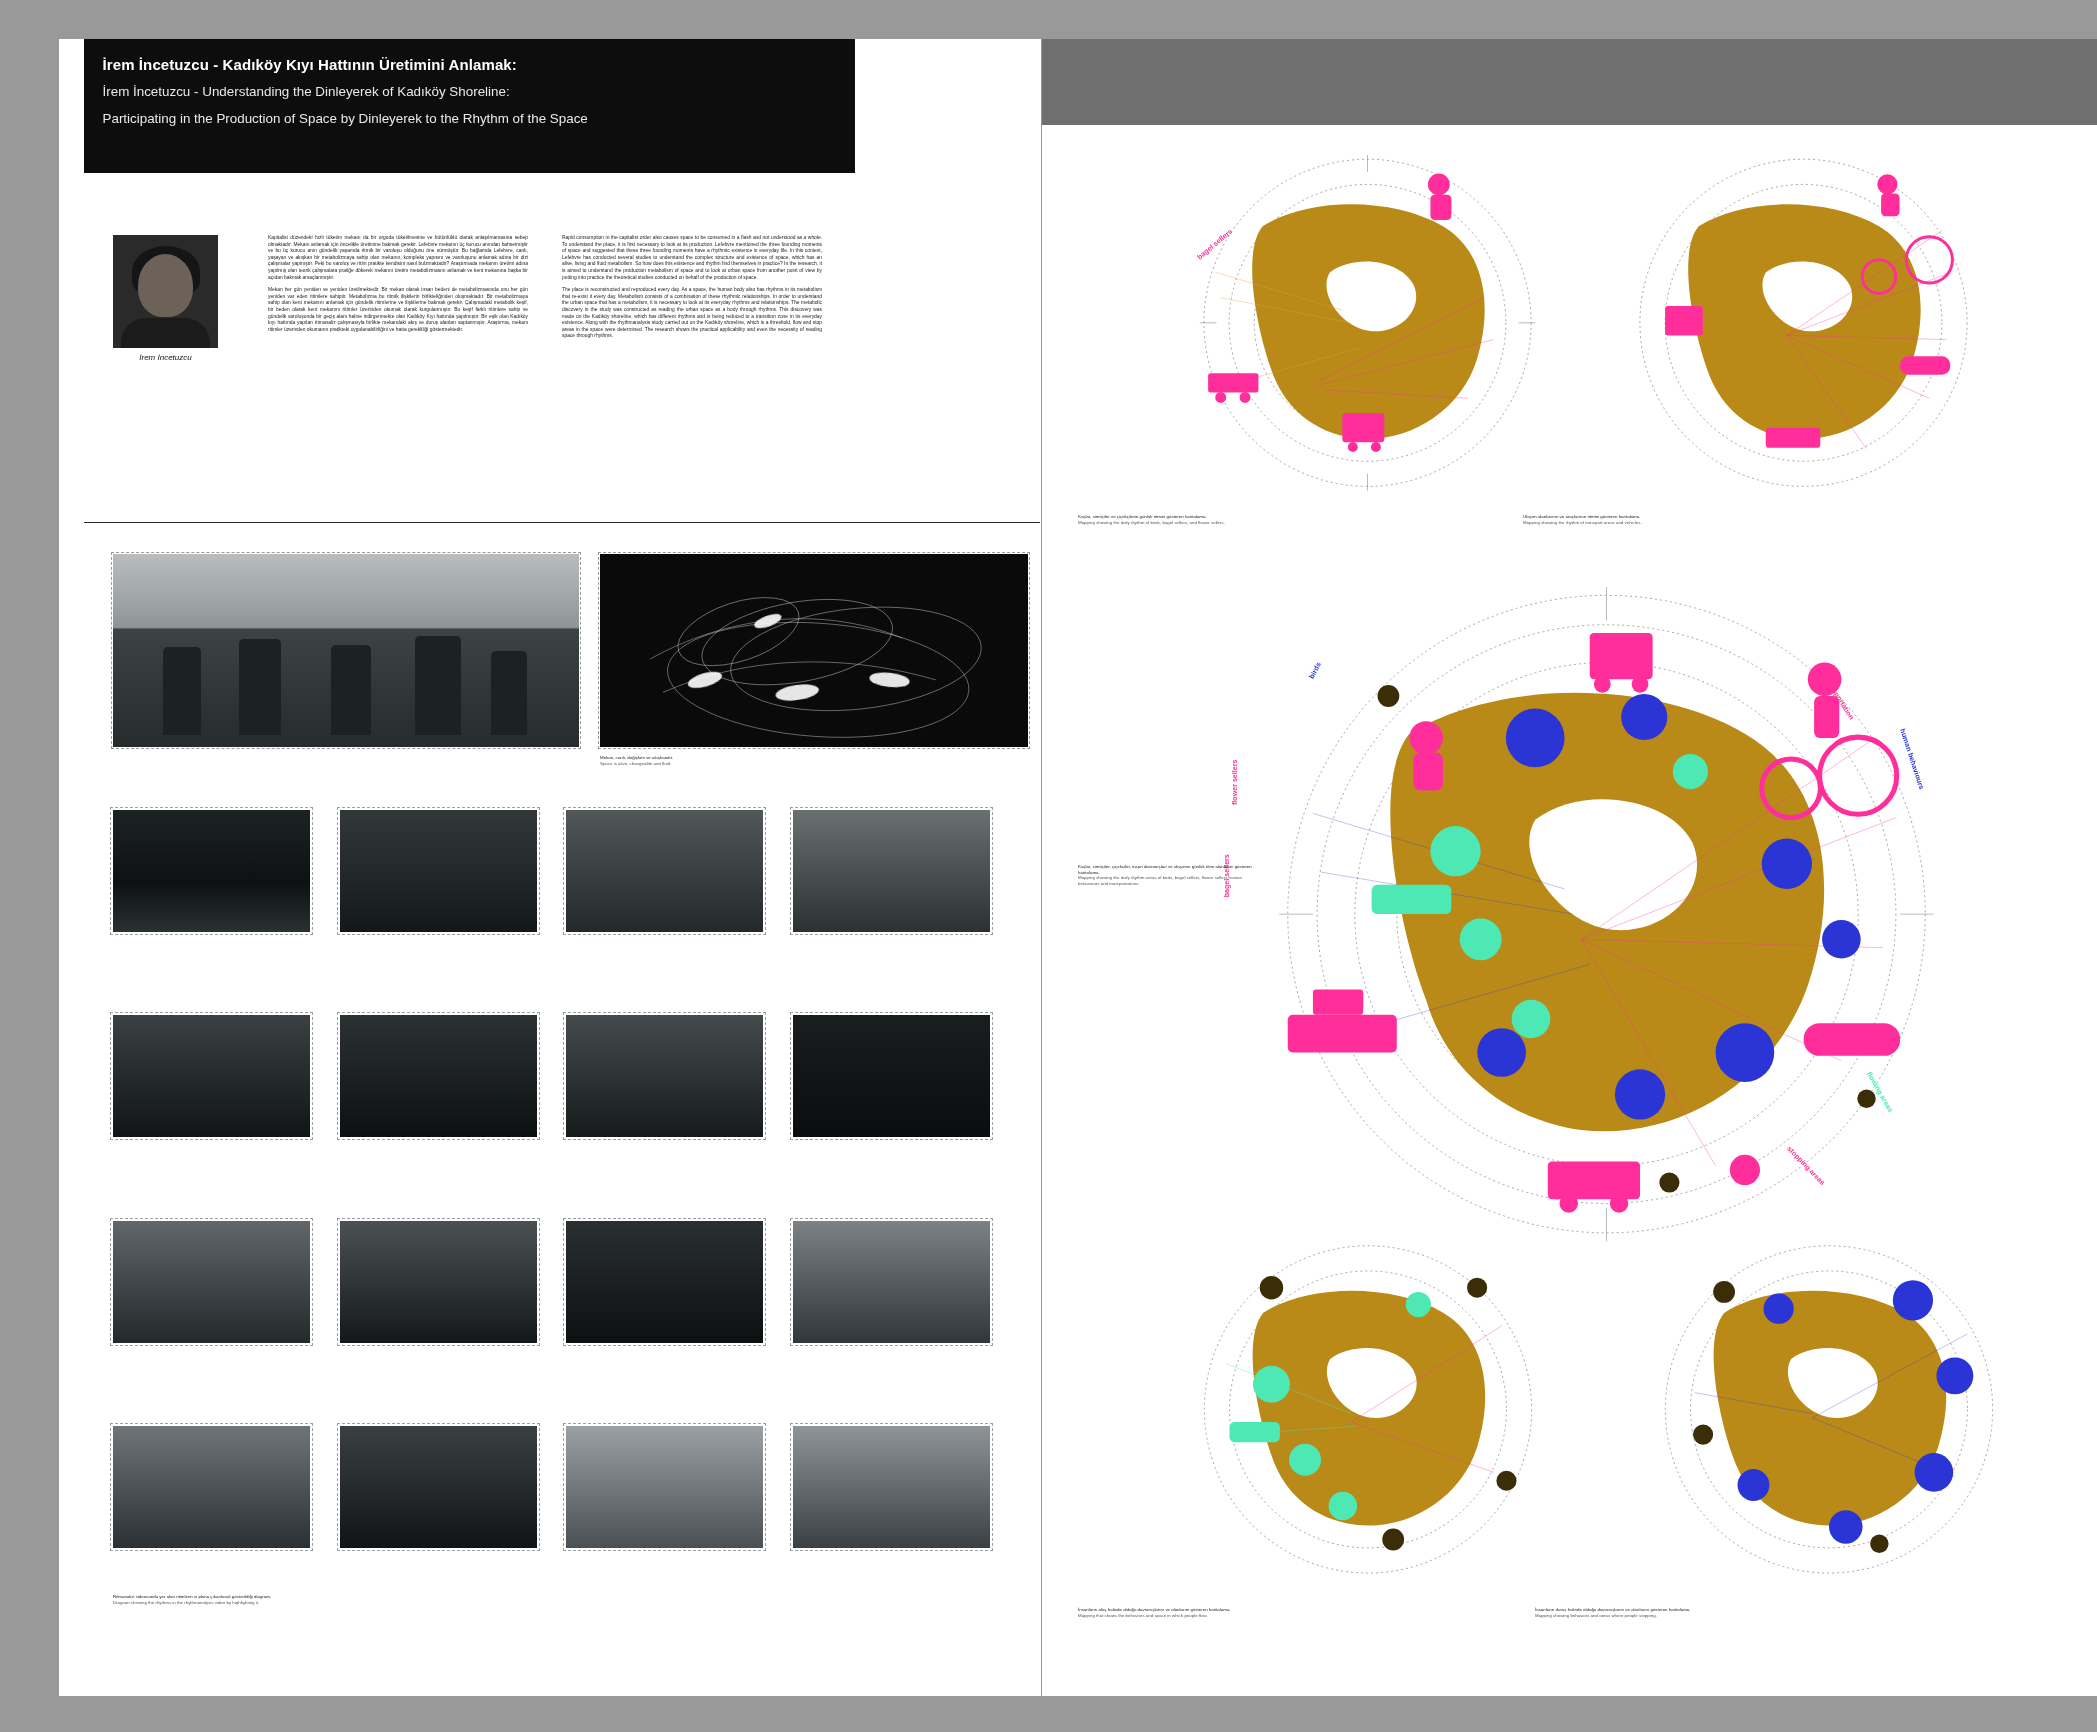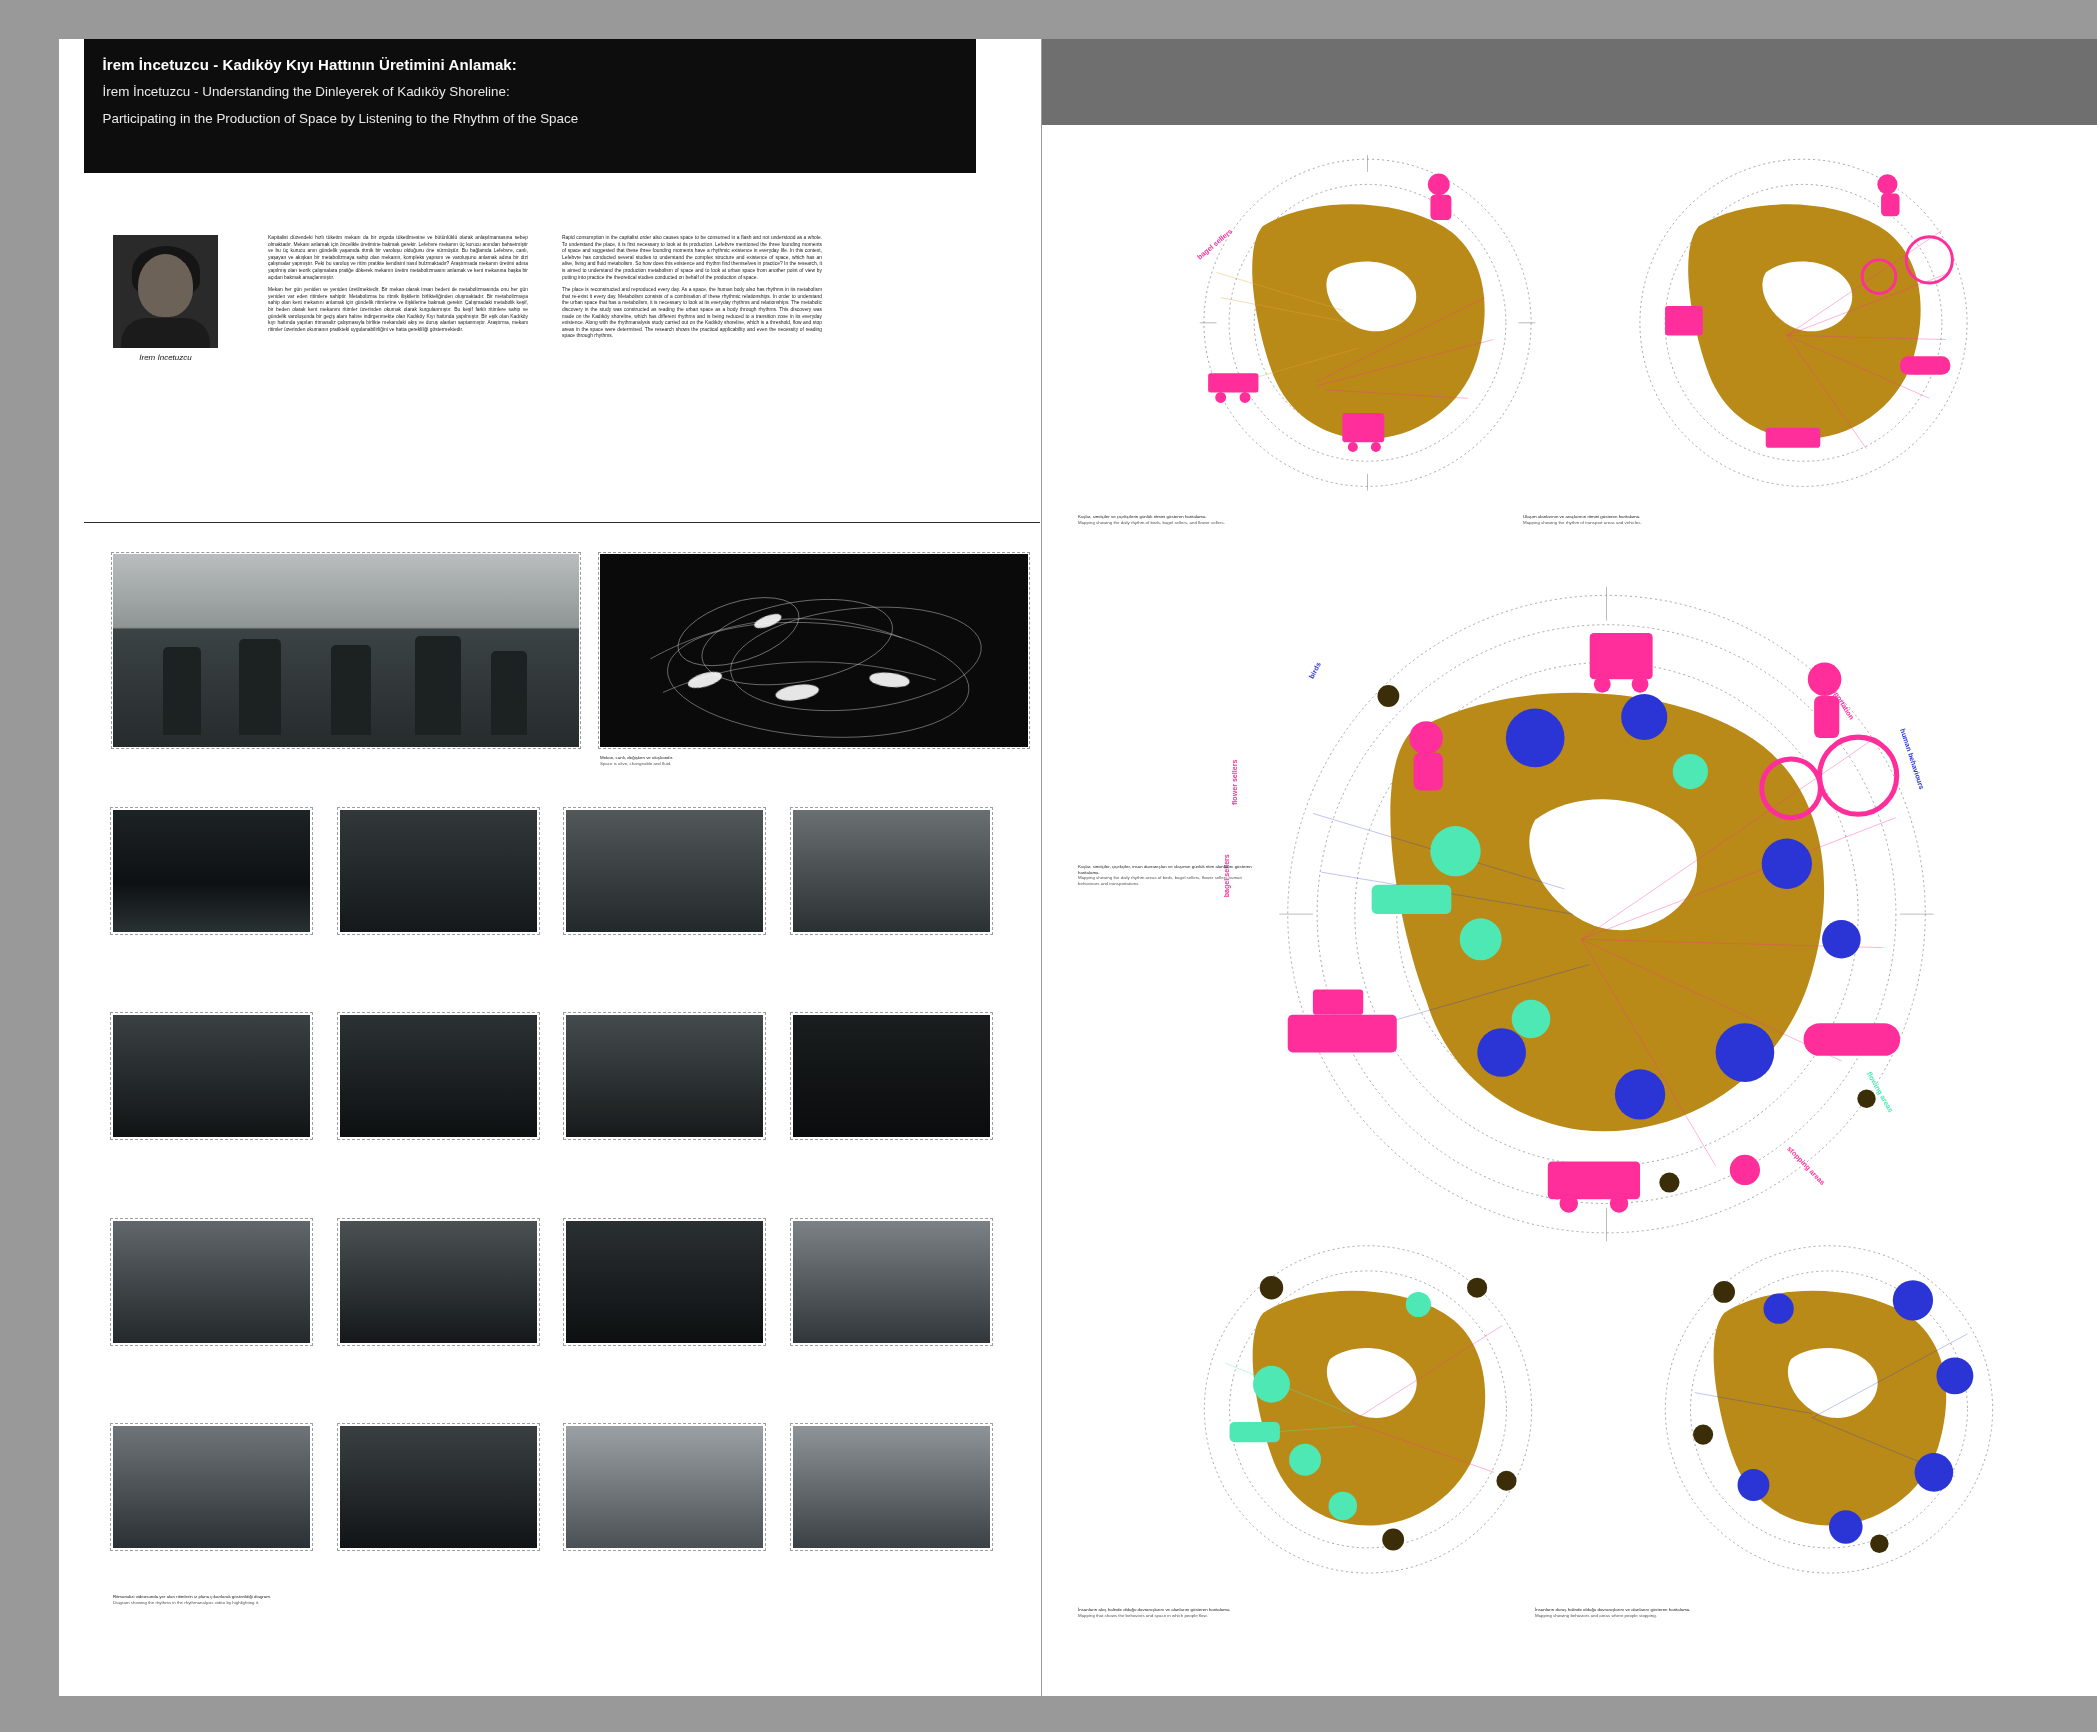--- a/index.html
+++ b/index.html
@@ -12,21 +12,21 @@
   }
   
   .sheet{
     position:absolute;background:#ffffff;
   }
   #left-sheet{left:59px;top:39px;width:982px;height:1657px;background:#ffffff;}
   #right-sheet{left:1042px;top:39px;width:1376px;height:1657px;background:#ffffff;}
 
   
   #title-band{
-    position:absolute;left:84px;top:39px;width:892px;height:134px;background:#0d0d0d;
+    position:absolute;left:84px;top:39px;width:771px;height:134px;background:#0d0d0d;
     color:#ffffff;box-sizing:border-box;padding:15px 18.5px 0 18.5px;
   }
   #title-band .t-tr{font-size:15px;font-weight:bold;line-height:1.45;letter-spacing:0.1px;}
   #title-band .t-en{font-size:13.4px;font-weight:400;line-height:1.5;margin-top:6.7px;color:#e9e9e9;}
 
   
   #top-grey{position:absolute;left:1042px;top:39px;width:1376px;height:86px;background:#6f6f6f;}
 
   
   #author-block{position:absolute;left:113px;top:235px;width:122px;}
@@ -84,21 +84,21 @@
 
 <div id="poster">
 
   <div class="sheet" id="left-sheet"></div>
   <div class="sheet" id="right-sheet"></div>
   <div id="top-grey"></div>
 
   <div id="title-band">
     <div class="t-tr">İrem İncetuzcu - Kadıköy Kıyı Hattının Üretimini Anlamak:</div>
     <div class="t-en">İrem İncetuzcu - Understanding the Dinleyerek of Kadıköy Shoreline:</div>
-    <div class="t-en">Participating in the Production of Space by Listening to the Rhythm of the Space</div>
+    <div class="t-en">Participating in the Production of Space by Dinleyerek to the Rhythm of the Space</div>
   </div>
 
   <div id="author-block">
     <div id="author-photo">
       <div class="hair"></div>
         <div class="pf"></div>
         <div class="body"></div>
     </div>
     <div id="author-name">İrem İncetuzcu</div>
   </div>

